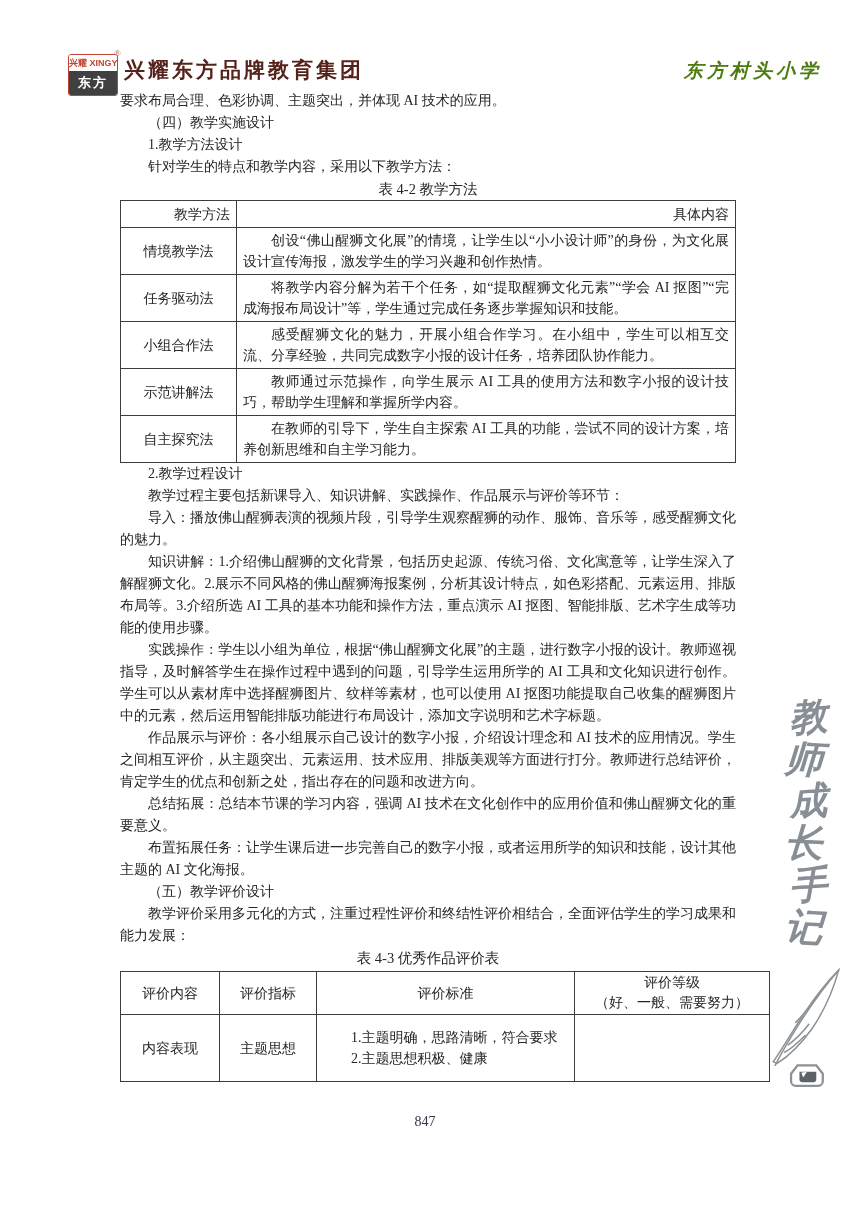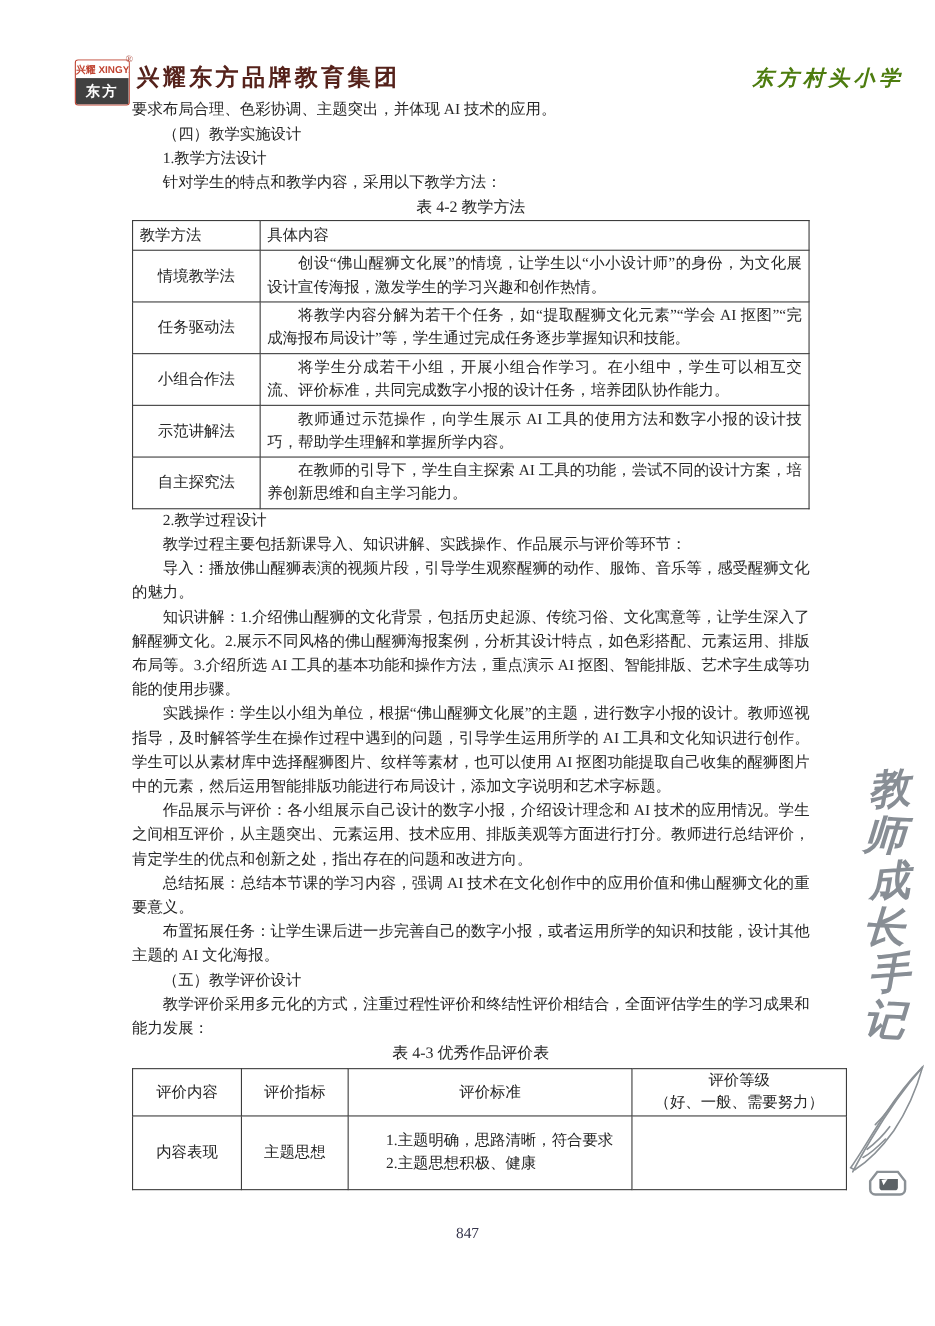--- a/index.html
+++ b/index.html
@@ -50,21 +50,21 @@
   .para{margin:0;}
   .indent{text-indent:2em;}
   .tbl-title{text-align:center;text-indent:0;font-size:14.5px;line-height:22px;}
 
   table{border-collapse:collapse;width:616px;table-layout:fixed;}
   td,th{
     border:1px solid #3d3d3d;font-weight:normal;
     font-size:14px;vertical-align:middle;padding:1px 6px;line-height:21px;
   }
   .t42-col1{width:103px;text-align:center;}
-  .t42 th{text-align:left;height:24px;}
+  .t42 th{text-align:right;height:24px;}
   .t42 .cell-body{text-align:justify;}
   .t42 .cell-body p{margin:0;text-indent:2em;}
   .t42 td.content-cell{height:44px;margin-left:20px;}
 
   .t43{margin-top:2px;}
   .t43 th{text-align:center;}
   .t43-col1{width:86px;}
   .t43-col2{width:84px;}
   .t43-col3{width:245px;}
   .t43-col4{width:182px;}
@@ -132,21 +132,21 @@
       </tr>
       <tr>
         <td class="t42-col1">任务驱动法</td>
         <td class="cell-body content-cell">
               <p>将教学内容分解为若干个任务，如“提取醒狮文化元素”“学会 AI 抠图”“完成海报布局设计”等，学生通过完成任务逐步掌握知识和技能。</p>
             </td>
       </tr>
       <tr>
         <td class="t42-col1">小组合作法</td>
         <td class="cell-body content-cell">
-              <p>将学生分成若干小组，开展小组合作学习。在小组中，学生可以相互交流、评价标准，共同完成数字小报的设计任务，培养团队协作能力。</p>
+              <p>感受醒狮文化的魅力，开展小组合作学习。在小组中，学生可以相互交流、分享经验，共同完成数字小报的设计任务，培养团队协作能力。</p>
             </td>
       </tr>
       <tr>
         <td class="t42-col1">示范讲解法</td>
         <td class="cell-body content-cell">
               <p>教师通过示范操作，向学生展示 AI 工具的使用方法和数字小报的设计技巧，帮助学生理解和掌握所学内容。</p>
             </td>
       </tr>
       <tr>
         <td class="t42-col1">自主探究法</td>

